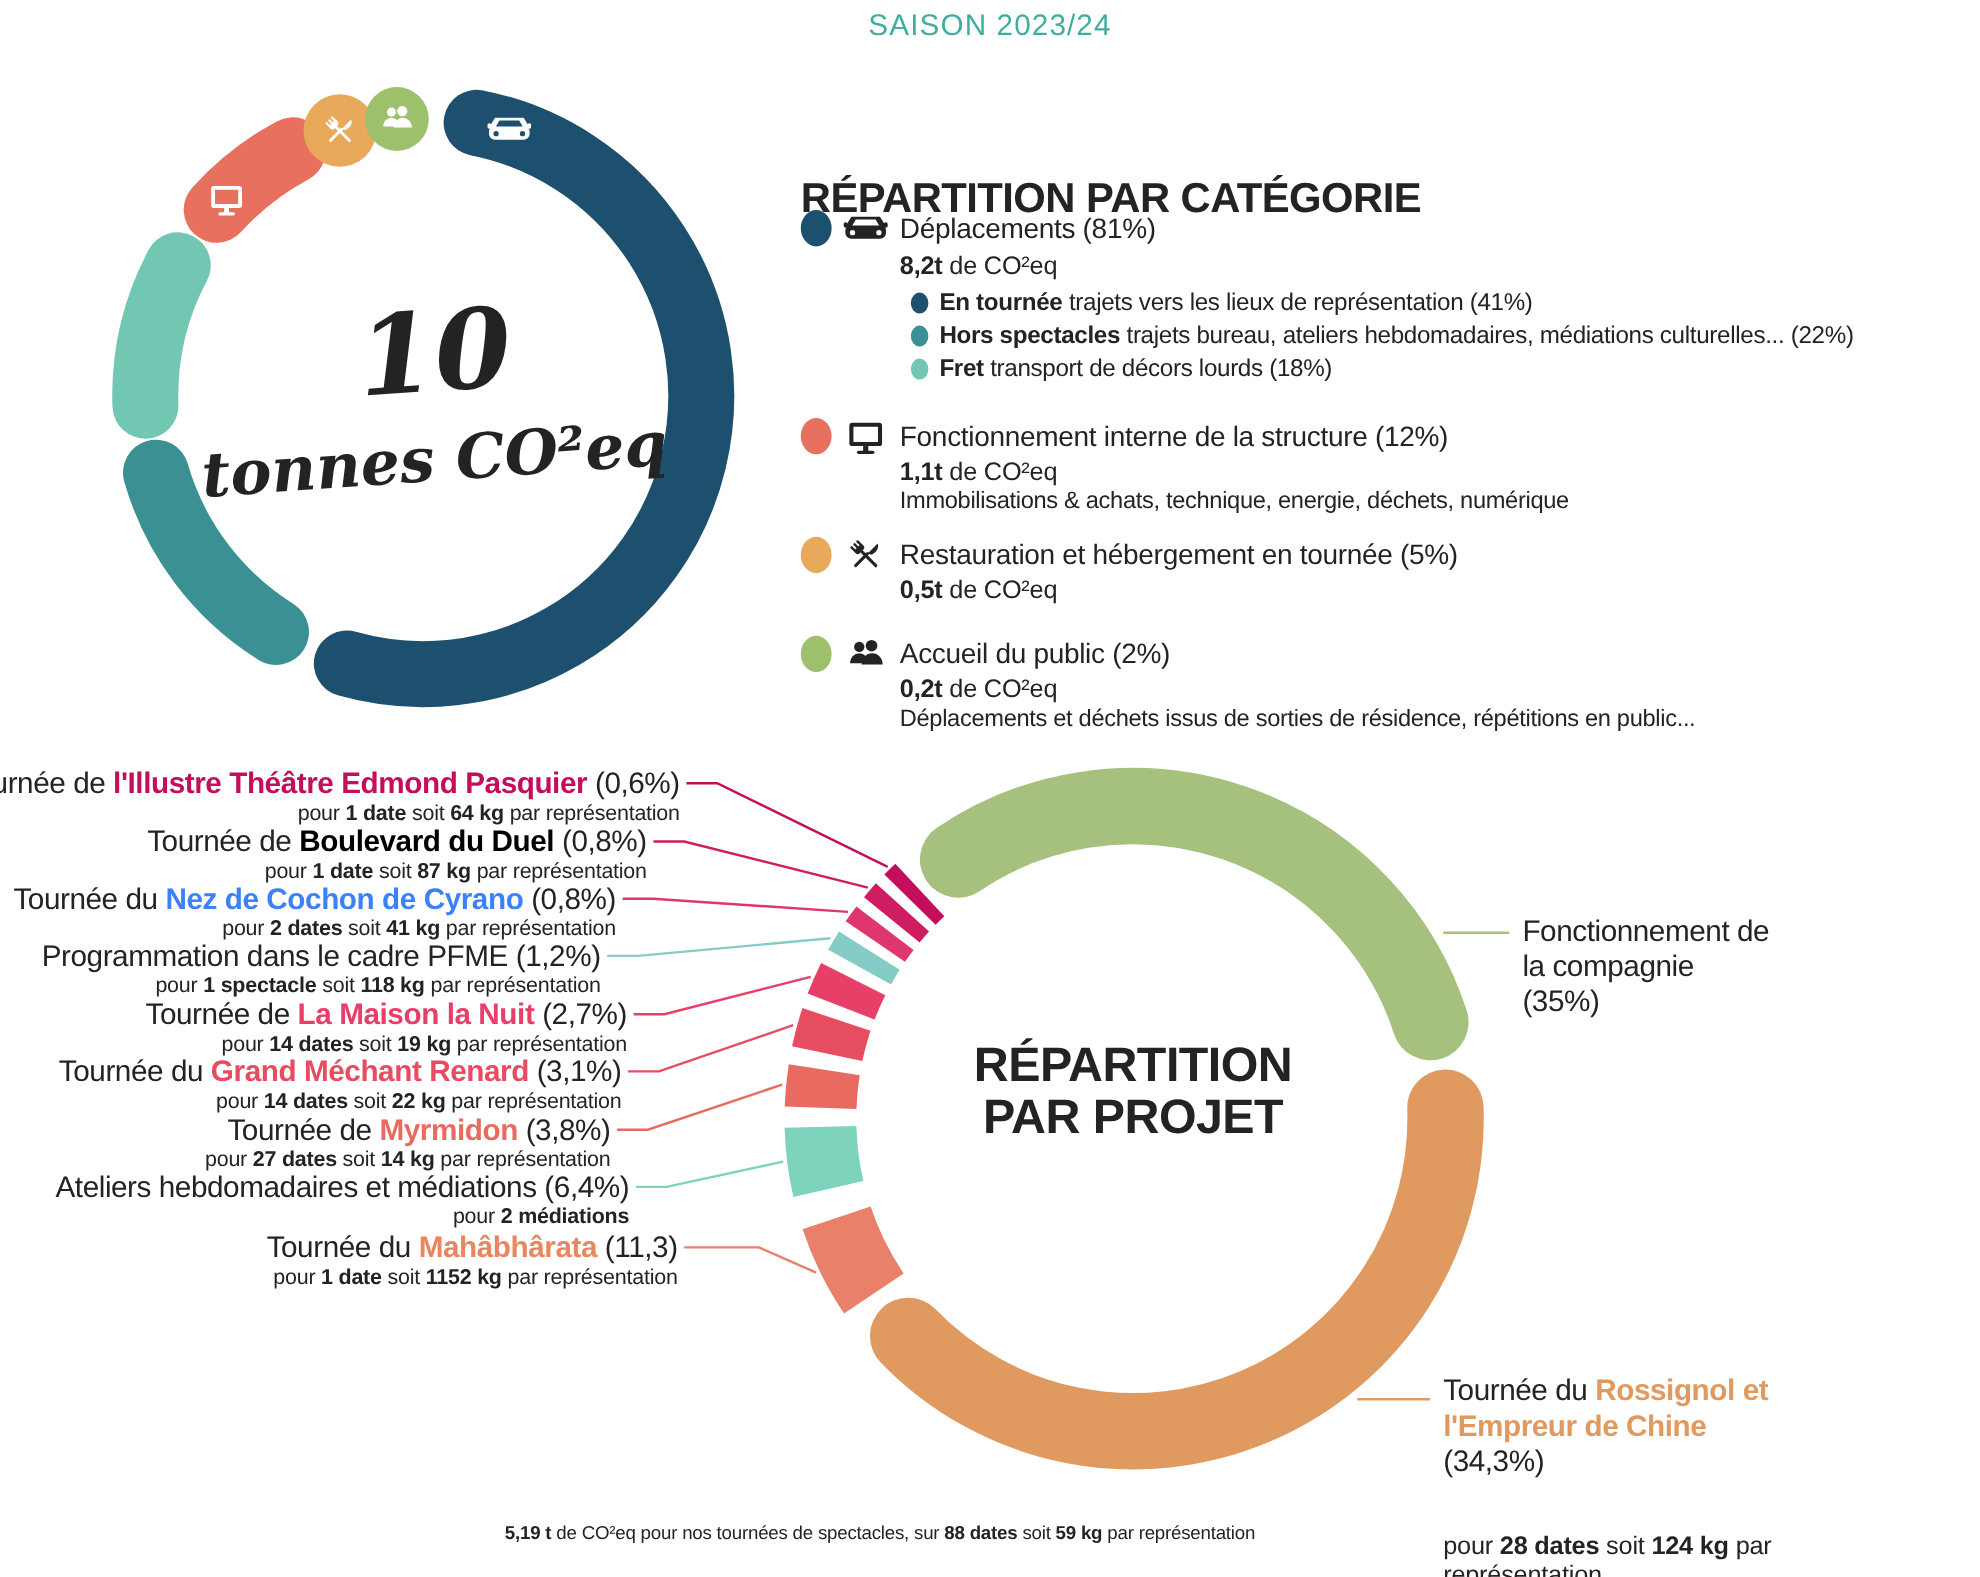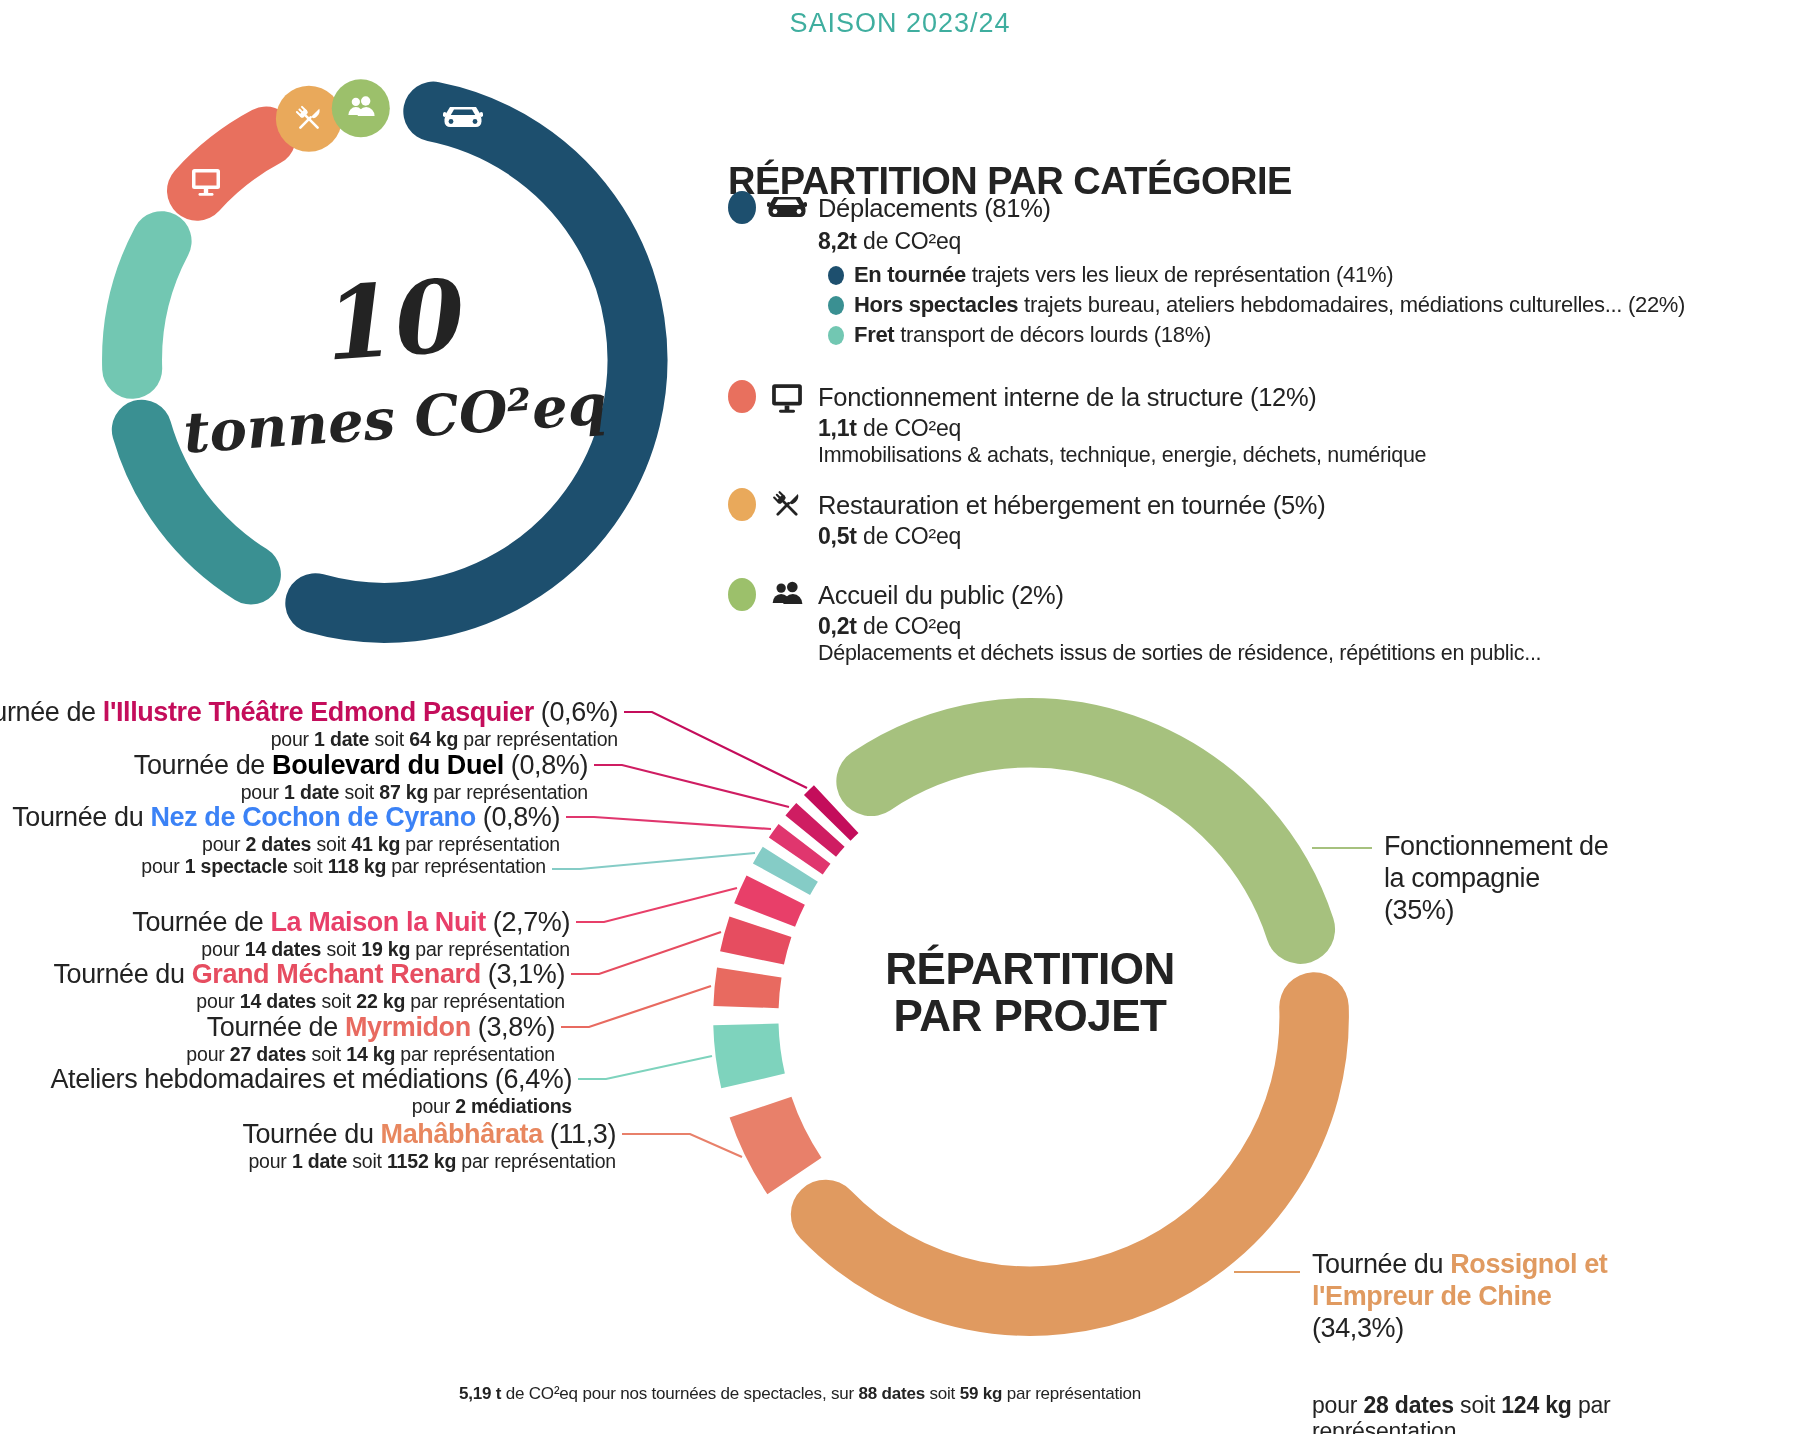--- a/index.html
+++ b/index.html
@@ -182,20 +182,21 @@
   </div>
   <div class="proj" style="top:750px;right:1212px">
     <div class="t"><span>Tournée de </span><span class="b" style="color: #000000;">Boulevard du Duel</span><span> (0,8%)</span></div>
     <div class="d"><span>pour </span><span class="b">1 date</span><span> soit </span><span class="b">87 kg</span><span> par représentation</span></div>
   </div>
   <div class="proj" style="top:802px;right:1240px">
     <div class="t"><span>Tournée du </span><span class="b" style="color: #3b82f6;">Nez de Cochon de Cyrano</span><span> (0,8%)</span></div>
     <div class="d"><span>pour </span><span class="b">2 dates</span><span> soit </span><span class="b">41 kg</span><span> par représentation</span></div>
   </div>
   <div class="proj" style="top:854px;right:1254px">
+    <div class="t"><span>Programmation dans le cadre PFME (1,2%)</span></div>
     <div class="d"><span>pour </span><span class="b">1 spectacle</span><span> soit </span><span class="b">118 kg</span><span> par représentation</span></div>
   </div>
   <div class="proj" style="top:907px;right:1230px">
     <div class="t"><span>Tournée de </span><span class="b" style="color: rgb(232, 63, 105);">La Maison la Nuit</span><span> (2,7%)</span></div>
     <div class="d"><span>pour </span><span class="b">14 dates</span><span> soit </span><span class="b">19 kg</span><span> par représentation</span></div>
   </div>
   <div class="proj" style="top:959px;right:1235px">
     <div class="t"><span>Tournée du </span><span class="b" style="color: rgb(230, 77, 96);">Grand Méchant Renard</span><span> (3,1%)</span></div>
     <div class="d"><span>pour </span><span class="b">14 dates</span><span> soit </span><span class="b">22 kg</span><span> par représentation</span></div>
   </div>

